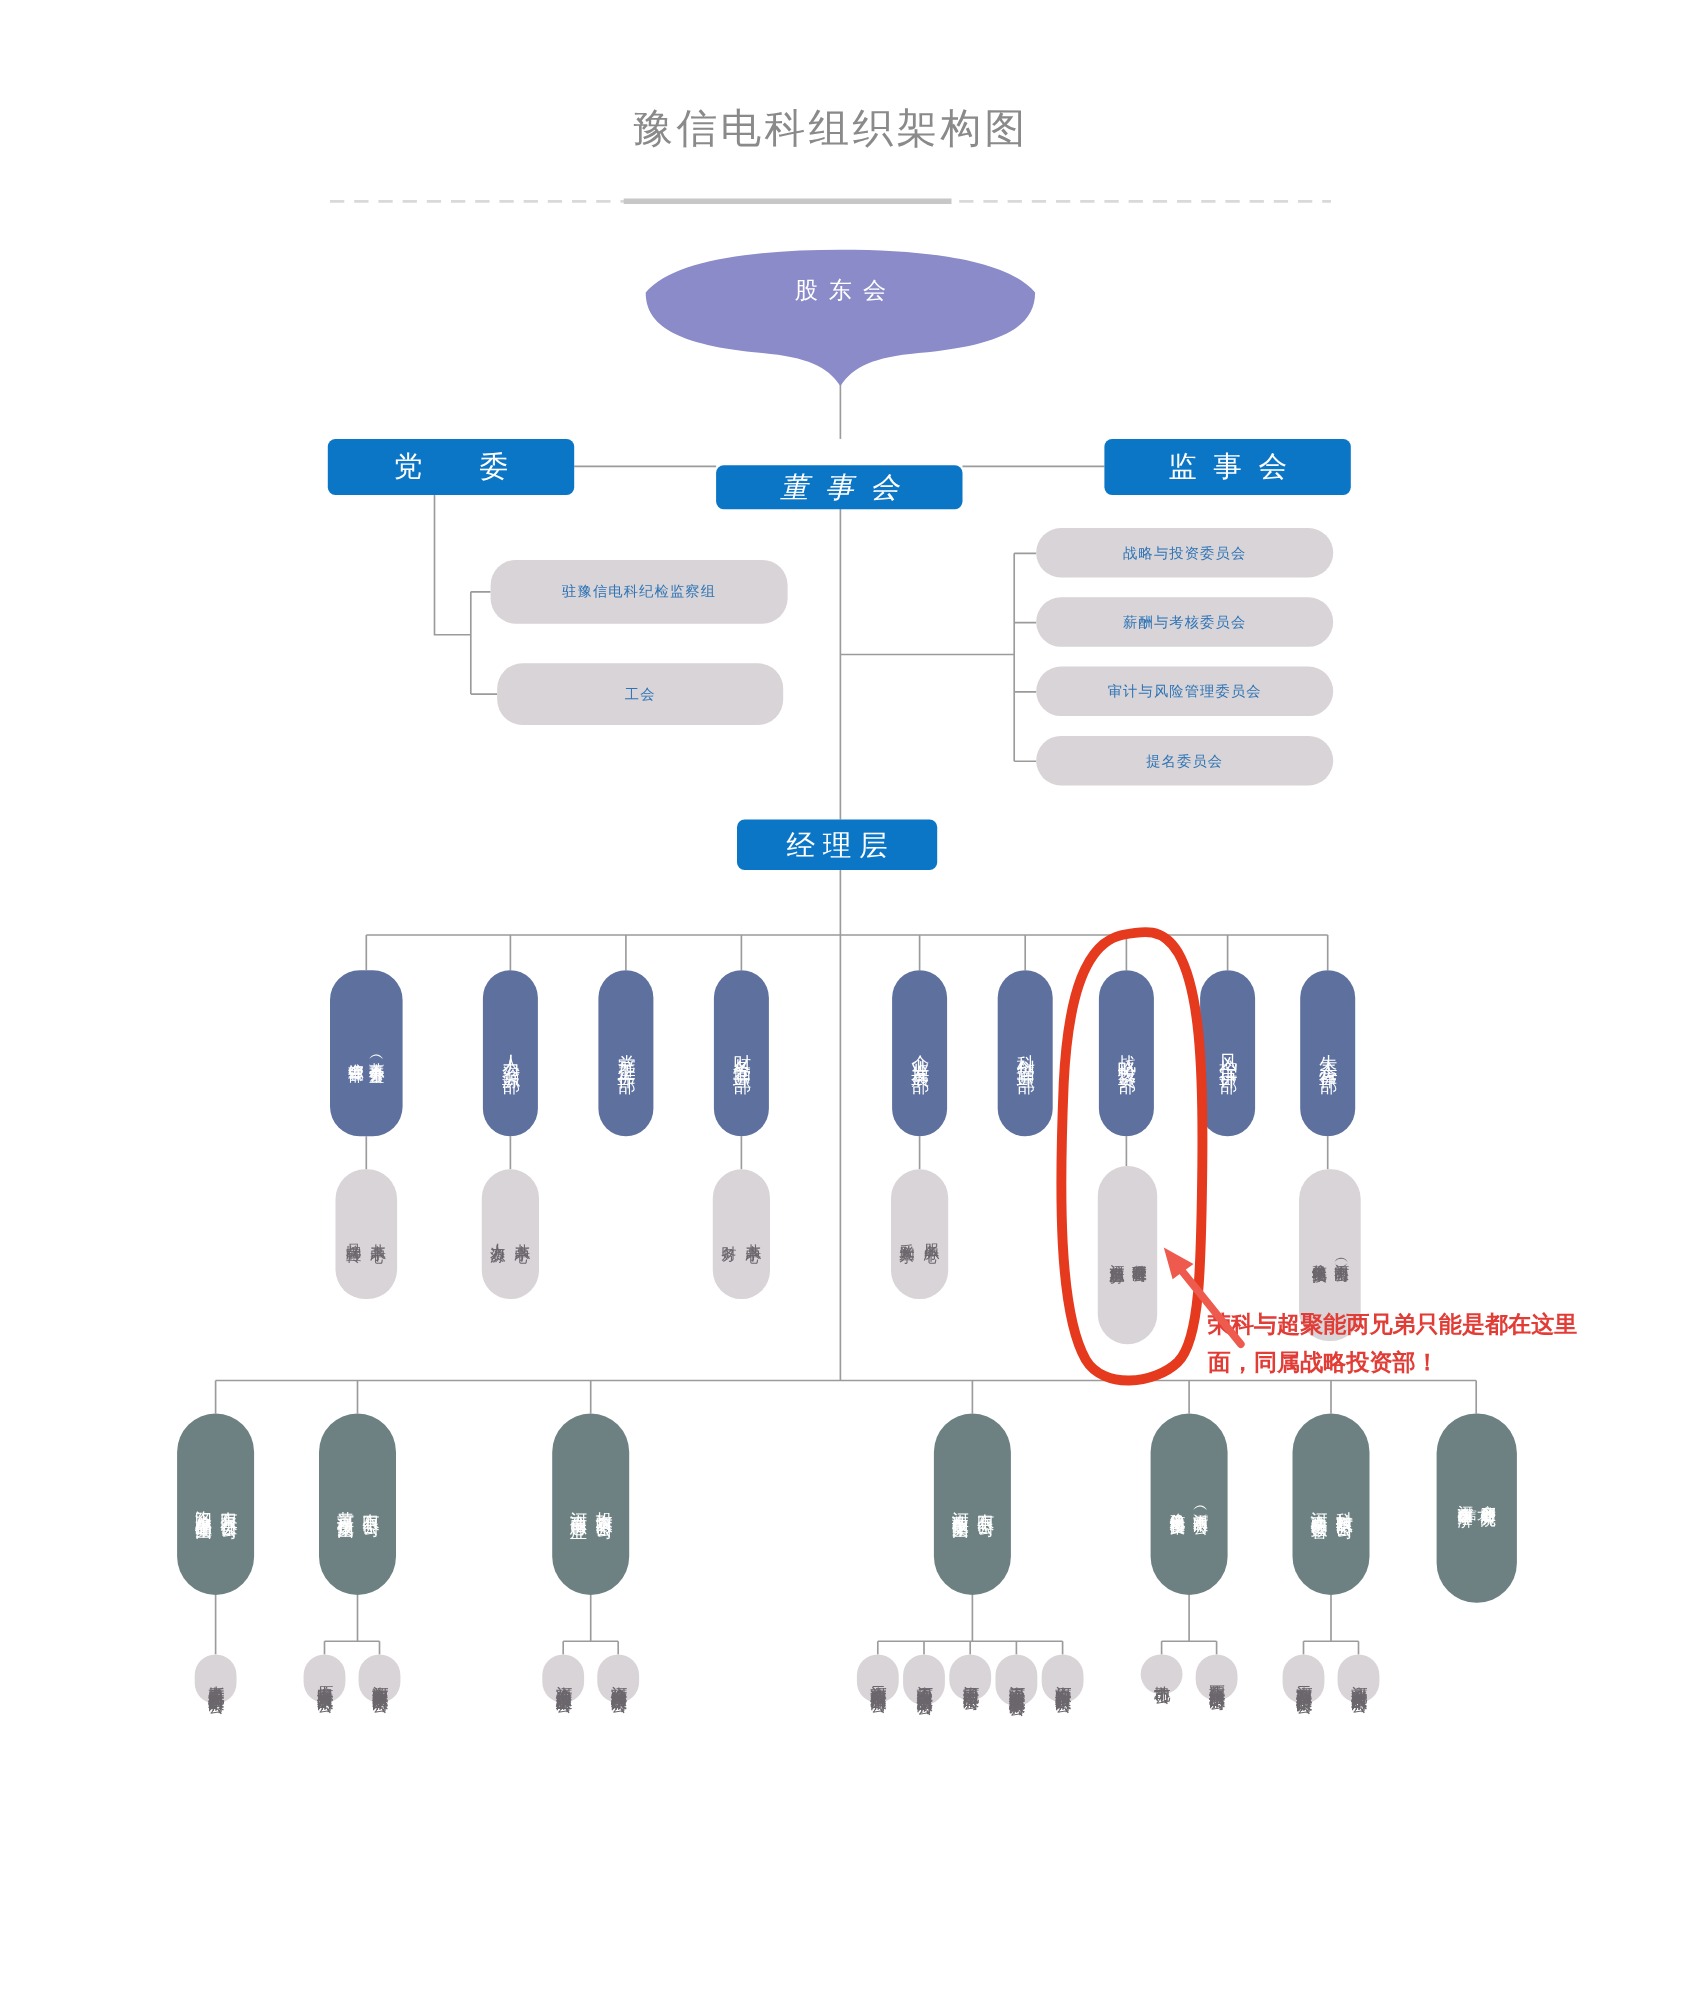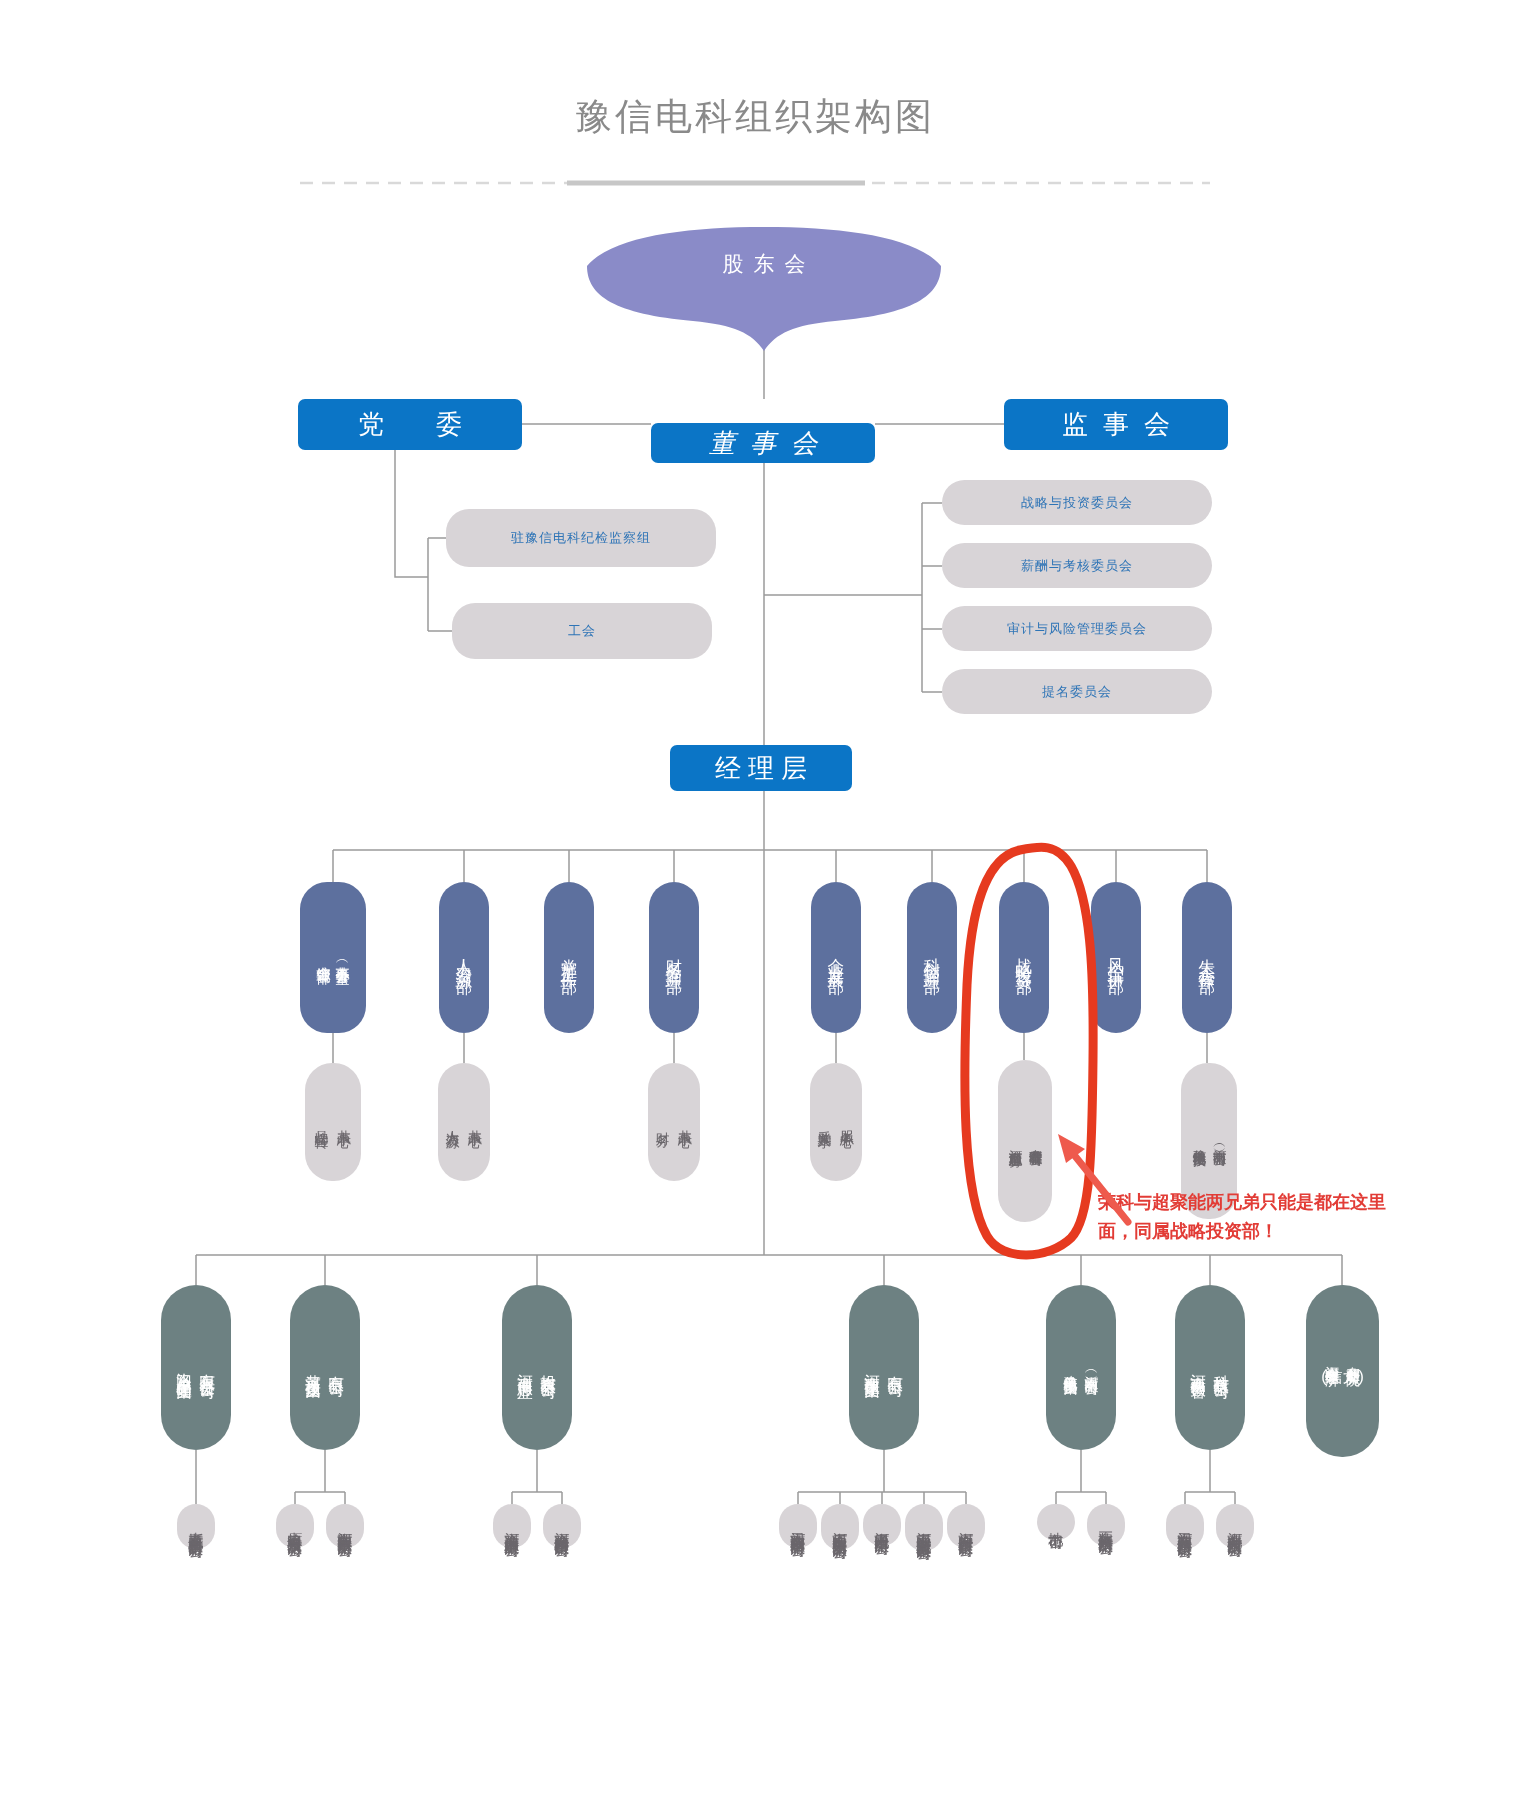--- a/index.html
+++ b/index.html
@@ -20,24 +20,24 @@
   .dept--wide{font-size:14px;}
   .dept--wide .vtext{letter-spacing:1px;line-height:1.35;}
   .subpill{background:#d8d4d7;color:#6b676c;border-radius:27px;font-size:14px;}
   .subpill .vtext{letter-spacing:1.5px;line-height:1.6;}
   .subpill--long{font-size:13.5px;}
   .subpill--long .vtext{letter-spacing:0.5px;line-height:1.5;}
   .company{background:#6d8182;color:#ffffff;border-radius:36px;font-size:15.5px;}
   .company .vtext{letter-spacing:2px;line-height:1.5;}
   .company--tight{font-size:14px;flex-direction:column;}
   .company--tight .vtext{letter-spacing:1px;line-height:1.5;}
-  .suffix{writing-mode:horizontal-tb;font-size:16px;margin-top:5px;letter-spacing:0;}
+  .suffix{writing-mode:horizontal-tb;font-size:12px;margin-top:5px;letter-spacing:0;}
   .leaf{background:#d8d4d7;color:#6b676c;border-radius:20px;font-size:15px;padding:16px 0;}
   .leaf .vtext{letter-spacing:1px;line-height:1.15;}
-  .rednote{position:absolute;left:1098px;top:1188px;width:430px;color:#e23c36;font-size:18px;font-weight:bold;line-height:1.6;}
+  .rednote{position:absolute;left:1098px;top:1188px;width:430px;color:#e23c36;font-size:21px;font-weight:bold;line-height:1.6;}
   .rednote span{display:block;}
 </style>
 </head>
 <body>
 
 <div class="canvas">
 
   <svg class="overlay" width="1536" height="1813">
 
     <line x1="300" y1="183" x2="1210" y2="183" stroke="#d9d9d9" stroke-width="2.5" stroke-dasharray="13 9"></line>

